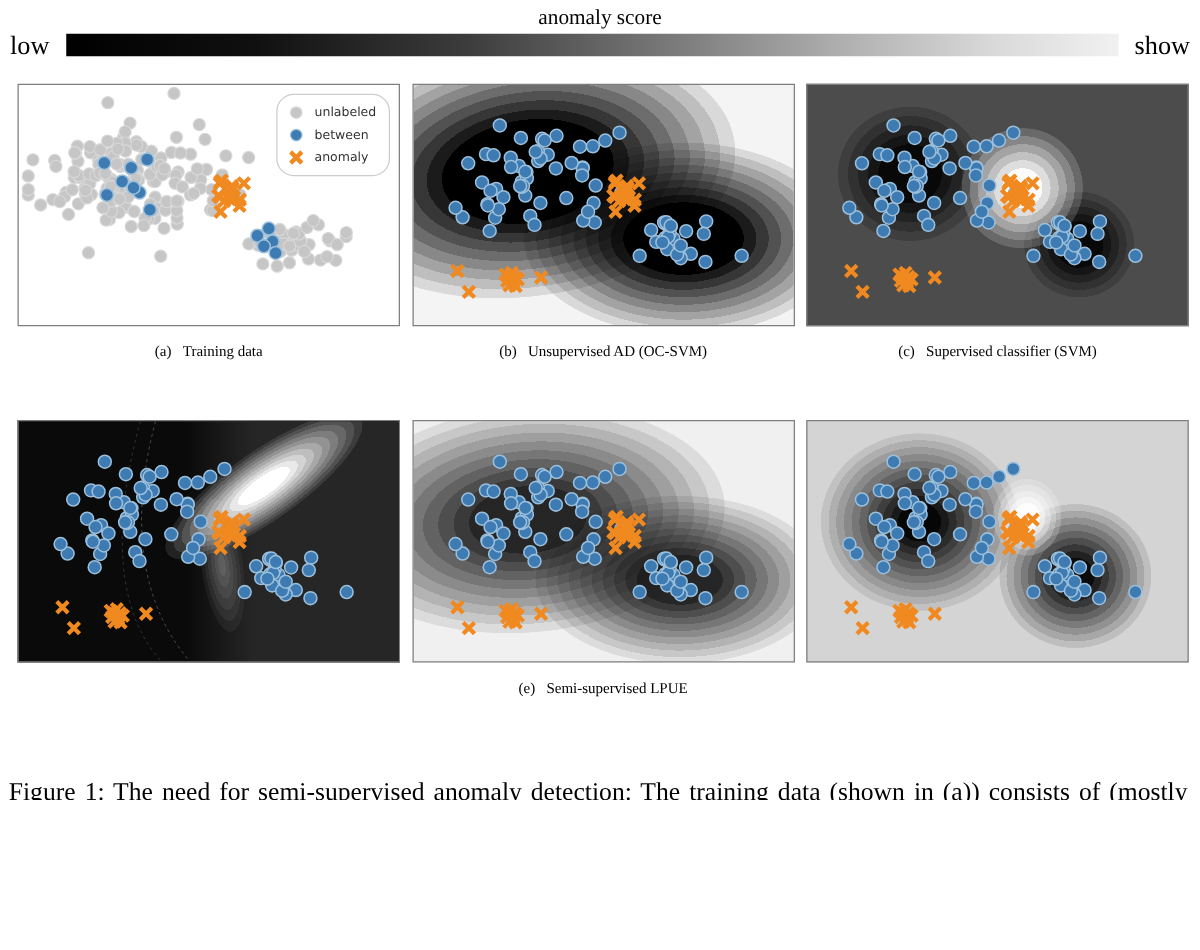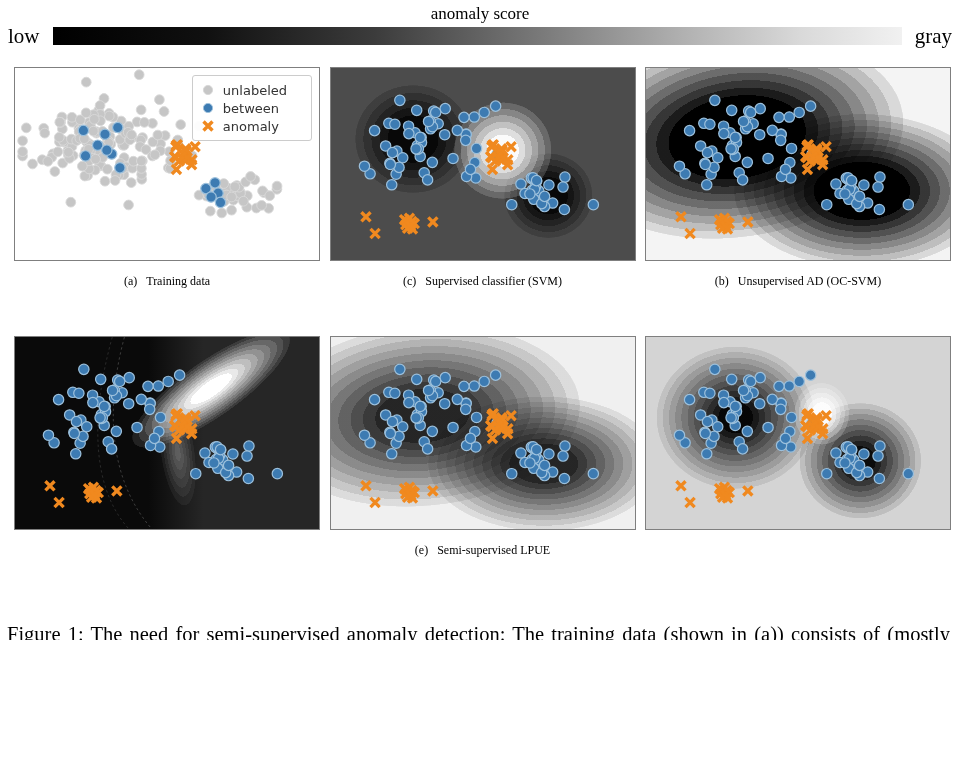--- a/index.html
+++ b/index.html
@@ -16,39 +16,39 @@
   .fig-row{display:flex;justify-content:space-between;padding:0 9px 0 14px;}
   .figure-block{width:306px;}
   .plot{position:relative;width:304px;height:192px;border:1px solid #7f7f7f;overflow:hidden;}
   .plot svg{display:block;width:100%;height:100%;}
   .fig-caption{margin-top:13px;margin-bottom:36px;height:26px;text-align:center;
                font-size:12px;white-space:nowrap;}
   .fig-row.second .fig-caption{margin-bottom:26px;}
   .fig-caption .tag{margin-right:9px;}
   
   .legend{position:absolute;top:7px;right:7px;background:rgba(255,255,255,0.95);
-          border:1px solid #cccccc;border-radius:3px;padding:5px 24px 5px 7px;
-          font-family:"DejaVu Sans","Liberation Sans",sans-serif;font-size:13px;color:#333;}
+          border:1px solid #cccccc;border-radius:14px;padding:5px 10px 5px 7px;
+          font-family:"DejaVu Sans","Liberation Sans",sans-serif;font-size:10px;color:#333;}
   .legend-row{display:flex;align-items:center;height:18px;}
   .legend-row svg{width:16px;height:14px;margin-right:7px;}
   
   .main-caption{margin:26px 10px 0 7px;font-size:20.5px;line-height:26px;
                 text-align:justify;}
 </style>
 </head>
 <body>
 
 <div class="page">
 
   <div class="cbar-wrap">
     <div class="cbar-title">anomaly score</div>
     <div class="cbar-row">
       <span class="cbar-label">low</span>
       <div class="cbar" id="cbar" style="background: linear-gradient(to right, rgb(0, 0, 0) 0%, rgb(16, 16, 16) 18%, rgb(60, 60, 60) 38%, rgb(120, 120, 120) 57%, rgb(176, 176, 176) 74%, rgb(217, 217, 217) 88%, rgb(241, 241, 241) 100%);"></div>
-      <span class="cbar-label">gray</span>
+      <span class="cbar-label">show</span>
     </div>
   </div>
 
   <div class="grid" id="grid">
       <div class="fig-row">
         <div class="figure-block">
           <div class="plot" style="background: rgb(255, 255, 255);">
             <svg viewBox="0 0 1000 630" preserveAspectRatio="none">
               <defs></defs>
               <g>
@@ -306,71 +306,70 @@
                 <svg viewBox="0 0 16 14">
                   <path d="M 3.5 2.5 L 12.5 11.5 M 3.5 11.5 L 12.5 2.5" stroke="#f0891f" stroke-width="3.4" fill="none"></path>
                 </svg>
                 <span>anomaly</span>
               </div>
             </div>
           </div>
           <div class="fig-caption"><span class="tag">(a)</span><span>Training data</span></div>
         </div>
         <div class="figure-block">
-          <div class="plot" style="background: rgb(76, 76, 76);">
+          <div class="plot" style="background: rgb(244, 244, 244);">
             <svg viewBox="0 0 1000 630" preserveAspectRatio="none">
               <defs>
-                <radialGradient id="g-c-0">
-                  <stop offset="0" stop-color="#000000" stop-opacity="0.9"></stop>
-                  <stop offset="0.3" stop-color="#000000" stop-opacity="0.9"></stop>
-                  <stop offset="0.43999999999999995" stop-color="#000000" stop-opacity="0.9"></stop>
-                  <stop offset="0.43999999999999995" stop-color="#000000" stop-opacity="0.7200000000000001"></stop>
-                  <stop offset="0.58" stop-color="#000000" stop-opacity="0.7200000000000001"></stop>
-                  <stop offset="0.58" stop-color="#000000" stop-opacity="0.54"></stop>
-                  <stop offset="0.72" stop-color="#000000" stop-opacity="0.54"></stop>
-                  <stop offset="0.72" stop-color="#000000" stop-opacity="0.36000000000000004"></stop>
-                  <stop offset="0.8599999999999999" stop-color="#000000" stop-opacity="0.36000000000000004"></stop>
-                  <stop offset="0.8599999999999999" stop-color="#000000" stop-opacity="0.17999999999999997"></stop>
-                  <stop offset="1" stop-color="#000000" stop-opacity="0.17999999999999997"></stop>
+                <radialGradient id="g-b-0">
+                  <stop offset="0" stop-color="#000000" stop-opacity="1"></stop>
+                  <stop offset="0.34" stop-color="#000000" stop-opacity="1"></stop>
+                  <stop offset="0.41333333333333333" stop-color="#000000" stop-opacity="1"></stop>
+                  <stop offset="0.41333333333333333" stop-color="#000000" stop-opacity="0.8888888888888888"></stop>
+                  <stop offset="0.4866666666666667" stop-color="#000000" stop-opacity="0.8888888888888888"></stop>
+                  <stop offset="0.4866666666666667" stop-color="#000000" stop-opacity="0.7777777777777778"></stop>
+                  <stop offset="0.56" stop-color="#000000" stop-opacity="0.7777777777777778"></stop>
+                  <stop offset="0.56" stop-color="#000000" stop-opacity="0.6666666666666667"></stop>
+                  <stop offset="0.6333333333333333" stop-color="#000000" stop-opacity="0.6666666666666667"></stop>
+                  <stop offset="0.6333333333333333" stop-color="#000000" stop-opacity="0.5555555555555556"></stop>
+                  <stop offset="0.7066666666666667" stop-color="#000000" stop-opacity="0.5555555555555556"></stop>
+                  <stop offset="0.7066666666666667" stop-color="#000000" stop-opacity="0.4444444444444444"></stop>
+                  <stop offset="0.78" stop-color="#000000" stop-opacity="0.4444444444444444"></stop>
+                  <stop offset="0.78" stop-color="#000000" stop-opacity="0.33333333333333337"></stop>
+                  <stop offset="0.8533333333333333" stop-color="#000000" stop-opacity="0.33333333333333337"></stop>
+                  <stop offset="0.8533333333333333" stop-color="#000000" stop-opacity="0.2222222222222222"></stop>
+                  <stop offset="0.9266666666666665" stop-color="#000000" stop-opacity="0.2222222222222222"></stop>
+                  <stop offset="0.9266666666666665" stop-color="#000000" stop-opacity="0.11111111111111116"></stop>
+                  <stop offset="1" stop-color="#000000" stop-opacity="0.11111111111111116"></stop>
                   <stop offset="1" stop-color="#000000" stop-opacity="0"></stop>
                 </radialGradient>
-                <radialGradient id="g-c-1">
-                  <stop offset="0" stop-color="#000000" stop-opacity="0.9"></stop>
-                  <stop offset="0.3" stop-color="#000000" stop-opacity="0.9"></stop>
-                  <stop offset="0.43999999999999995" stop-color="#000000" stop-opacity="0.9"></stop>
-                  <stop offset="0.43999999999999995" stop-color="#000000" stop-opacity="0.7200000000000001"></stop>
-                  <stop offset="0.58" stop-color="#000000" stop-opacity="0.7200000000000001"></stop>
-                  <stop offset="0.58" stop-color="#000000" stop-opacity="0.54"></stop>
-                  <stop offset="0.72" stop-color="#000000" stop-opacity="0.54"></stop>
-                  <stop offset="0.72" stop-color="#000000" stop-opacity="0.36000000000000004"></stop>
-                  <stop offset="0.8599999999999999" stop-color="#000000" stop-opacity="0.36000000000000004"></stop>
-                  <stop offset="0.8599999999999999" stop-color="#000000" stop-opacity="0.17999999999999997"></stop>
-                  <stop offset="1" stop-color="#000000" stop-opacity="0.17999999999999997"></stop>
+                <radialGradient id="g-b-1">
+                  <stop offset="0" stop-color="#000000" stop-opacity="1"></stop>
+                  <stop offset="0.3" stop-color="#000000" stop-opacity="1"></stop>
+                  <stop offset="0.37777777777777777" stop-color="#000000" stop-opacity="1"></stop>
+                  <stop offset="0.37777777777777777" stop-color="#000000" stop-opacity="0.8888888888888888"></stop>
+                  <stop offset="0.45555555555555555" stop-color="#000000" stop-opacity="0.8888888888888888"></stop>
+                  <stop offset="0.45555555555555555" stop-color="#000000" stop-opacity="0.7777777777777778"></stop>
+                  <stop offset="0.5333333333333332" stop-color="#000000" stop-opacity="0.7777777777777778"></stop>
+                  <stop offset="0.5333333333333332" stop-color="#000000" stop-opacity="0.6666666666666667"></stop>
+                  <stop offset="0.6111111111111112" stop-color="#000000" stop-opacity="0.6666666666666667"></stop>
+                  <stop offset="0.6111111111111112" stop-color="#000000" stop-opacity="0.5555555555555556"></stop>
+                  <stop offset="0.6888888888888889" stop-color="#000000" stop-opacity="0.5555555555555556"></stop>
+                  <stop offset="0.6888888888888889" stop-color="#000000" stop-opacity="0.4444444444444444"></stop>
+                  <stop offset="0.7666666666666666" stop-color="#000000" stop-opacity="0.4444444444444444"></stop>
+                  <stop offset="0.7666666666666666" stop-color="#000000" stop-opacity="0.33333333333333337"></stop>
+                  <stop offset="0.8444444444444443" stop-color="#000000" stop-opacity="0.33333333333333337"></stop>
+                  <stop offset="0.8444444444444443" stop-color="#000000" stop-opacity="0.2222222222222222"></stop>
+                  <stop offset="0.9222222222222223" stop-color="#000000" stop-opacity="0.2222222222222222"></stop>
+                  <stop offset="0.9222222222222223" stop-color="#000000" stop-opacity="0.11111111111111116"></stop>
+                  <stop offset="1" stop-color="#000000" stop-opacity="0.11111111111111116"></stop>
                   <stop offset="1" stop-color="#000000" stop-opacity="0"></stop>
                 </radialGradient>
-                <radialGradient id="g-c-2">
-                  <stop offset="0" stop-color="#ffffff" stop-opacity="0.98"></stop>
-                  <stop offset="0.2" stop-color="#ffffff" stop-opacity="0.98"></stop>
-                  <stop offset="0.33333333333333337" stop-color="#ffffff" stop-opacity="0.98"></stop>
-                  <stop offset="0.33333333333333337" stop-color="#ffffff" stop-opacity="0.8166666666666667"></stop>
-                  <stop offset="0.4666666666666667" stop-color="#ffffff" stop-opacity="0.8166666666666667"></stop>
-                  <stop offset="0.4666666666666667" stop-color="#ffffff" stop-opacity="0.6533333333333334"></stop>
-                  <stop offset="0.6000000000000001" stop-color="#ffffff" stop-opacity="0.6533333333333334"></stop>
-                  <stop offset="0.6000000000000001" stop-color="#ffffff" stop-opacity="0.49"></stop>
-                  <stop offset="0.7333333333333334" stop-color="#ffffff" stop-opacity="0.49"></stop>
-                  <stop offset="0.7333333333333334" stop-color="#ffffff" stop-opacity="0.3266666666666667"></stop>
-                  <stop offset="0.8666666666666667" stop-color="#ffffff" stop-opacity="0.3266666666666667"></stop>
-                  <stop offset="0.8666666666666667" stop-color="#ffffff" stop-opacity="0.1633333333333333"></stop>
-                  <stop offset="1.0000000000000002" stop-color="#ffffff" stop-opacity="0.1633333333333333"></stop>
-                  <stop offset="1.0000000000000002" stop-color="#ffffff" stop-opacity="0"></stop>
-                </radialGradient>
               </defs>
-              <ellipse cx="270" cy="233.1" rx="190" ry="176.4" fill="url(#g-c-0)" transform="rotate(0 270 233.1)"></ellipse>
-              <ellipse cx="715" cy="418.95000000000005" rx="145" ry="138.6" fill="url(#g-c-1)" transform="rotate(0 715 418.95000000000005)"></ellipse>
-              <ellipse cx="565" cy="270.9" rx="160" ry="157.5" fill="url(#g-c-2)" transform="rotate(-20 565 270.9)"></ellipse>
+              <ellipse cx="300" cy="226.79999999999998" rx="550" ry="327.6" fill="url(#g-b-0)" transform="rotate(-8 300 226.79999999999998)"></ellipse>
+              <ellipse cx="710" cy="403.2" rx="420" ry="252" fill="url(#g-b-1)" transform="rotate(0 710 403.2)"></ellipse>
               <g>
                 <circle cx="471.280218994387" cy="160.89018850149108" r="17" fill="#3d7bb2" stroke="#9cc0dc" stroke-width="4"></circle>
                 <circle cx="216.70537515752758" cy="272.66529565312527" r="17" fill="#3d7bb2" stroke="#9cc0dc" stroke-width="4"></circle>
                 <circle cx="352.528027631132" cy="182.89132385276136" r="17" fill="#3d7bb2" stroke="#9cc0dc" stroke-width="4"></circle>
                 <circle cx="476.3413753332718" cy="360.9388742995127" r="17" fill="#3d7bb2" stroke="#9cc0dc" stroke-width="4"></circle>
                 <circle cx="296.6073024821249" cy="228.3664078321044" r="17" fill="#3d7bb2" stroke="#9cc0dc" stroke-width="4"></circle>
                 <circle cx="444.1287141692682" cy="216.50590513893917" r="17" fill="#3d7bb2" stroke="#9cc0dc" stroke-width="4"></circle>
                 <circle cx="226.462618448157" cy="106.16294352664208" r="17" fill="#3d7bb2" stroke="#9cc0dc" stroke-width="4"></circle>
                 <circle cx="374.032716129965" cy="218.9070285920046" r="17" fill="#3d7bb2" stroke="#9cc0dc" stroke-width="4"></circle>
                 <circle cx="293.4651354268039" cy="290.2275866460374" r="17" fill="#3d7bb2" stroke="#9cc0dc" stroke-width="4"></circle>
@@ -474,73 +473,74 @@
                 <path d="M 235 489 L 265 519 M 235 519 L 265 489" stroke="#f0891f" stroke-width="11" fill="none"></path>
                 <path d="M 251 489 L 281 519 M 251 519 L 281 489" stroke="#f0891f" stroke-width="11" fill="none"></path>
                 <path d="M 231 499.0799999999999 L 261 529.0799999999999 M 231 529.0799999999999 L 261 499.0799999999999" stroke="#f0891f" stroke-width="11" fill="none"></path>
                 <path d="M 247 502.86 L 277 532.86 M 247 532.86 L 277 502.86" stroke="#f0891f" stroke-width="11" fill="none"></path>
                 <path d="M 259 495.3 L 289 525.3 M 259 525.3 L 289 495.3" stroke="#f0891f" stroke-width="11" fill="none"></path>
                 <path d="M 237 511.04999999999995 L 267 541.05 M 237 541.05 L 267 511.04999999999995" stroke="#f0891f" stroke-width="11" fill="none"></path>
                 <path d="M 253 512.9399999999999 L 283 542.9399999999999 M 253 542.9399999999999 L 283 512.9399999999999" stroke="#f0891f" stroke-width="11" fill="none"></path>
               </g>
             </svg>
           </div>
-          <div class="fig-caption"><span class="tag">(c)</span><span>Supervised classifier (SVM)</span></div>
+          <div class="fig-caption"><span class="tag">(b)</span><span>Unsupervised AD (OC-SVM)</span></div>
         </div>
         <div class="figure-block">
-          <div class="plot" style="background: rgb(244, 244, 244);">
+          <div class="plot" style="background: rgb(76, 76, 76);">
             <svg viewBox="0 0 1000 630" preserveAspectRatio="none">
               <defs>
-                <radialGradient id="g-b-0">
-                  <stop offset="0" stop-color="#000000" stop-opacity="1"></stop>
-                  <stop offset="0.34" stop-color="#000000" stop-opacity="1"></stop>
-                  <stop offset="0.41333333333333333" stop-color="#000000" stop-opacity="1"></stop>
-                  <stop offset="0.41333333333333333" stop-color="#000000" stop-opacity="0.8888888888888888"></stop>
-                  <stop offset="0.4866666666666667" stop-color="#000000" stop-opacity="0.8888888888888888"></stop>
-                  <stop offset="0.4866666666666667" stop-color="#000000" stop-opacity="0.7777777777777778"></stop>
-                  <stop offset="0.56" stop-color="#000000" stop-opacity="0.7777777777777778"></stop>
-                  <stop offset="0.56" stop-color="#000000" stop-opacity="0.6666666666666667"></stop>
-                  <stop offset="0.6333333333333333" stop-color="#000000" stop-opacity="0.6666666666666667"></stop>
-                  <stop offset="0.6333333333333333" stop-color="#000000" stop-opacity="0.5555555555555556"></stop>
-                  <stop offset="0.7066666666666667" stop-color="#000000" stop-opacity="0.5555555555555556"></stop>
-                  <stop offset="0.7066666666666667" stop-color="#000000" stop-opacity="0.4444444444444444"></stop>
-                  <stop offset="0.78" stop-color="#000000" stop-opacity="0.4444444444444444"></stop>
-                  <stop offset="0.78" stop-color="#000000" stop-opacity="0.33333333333333337"></stop>
-                  <stop offset="0.8533333333333333" stop-color="#000000" stop-opacity="0.33333333333333337"></stop>
-                  <stop offset="0.8533333333333333" stop-color="#000000" stop-opacity="0.2222222222222222"></stop>
-                  <stop offset="0.9266666666666665" stop-color="#000000" stop-opacity="0.2222222222222222"></stop>
-                  <stop offset="0.9266666666666665" stop-color="#000000" stop-opacity="0.11111111111111116"></stop>
-                  <stop offset="1" stop-color="#000000" stop-opacity="0.11111111111111116"></stop>
+                <radialGradient id="g-c-0">
+                  <stop offset="0" stop-color="#000000" stop-opacity="0.9"></stop>
+                  <stop offset="0.3" stop-color="#000000" stop-opacity="0.9"></stop>
+                  <stop offset="0.43999999999999995" stop-color="#000000" stop-opacity="0.9"></stop>
+                  <stop offset="0.43999999999999995" stop-color="#000000" stop-opacity="0.7200000000000001"></stop>
+                  <stop offset="0.58" stop-color="#000000" stop-opacity="0.7200000000000001"></stop>
+                  <stop offset="0.58" stop-color="#000000" stop-opacity="0.54"></stop>
+                  <stop offset="0.72" stop-color="#000000" stop-opacity="0.54"></stop>
+                  <stop offset="0.72" stop-color="#000000" stop-opacity="0.36000000000000004"></stop>
+                  <stop offset="0.8599999999999999" stop-color="#000000" stop-opacity="0.36000000000000004"></stop>
+                  <stop offset="0.8599999999999999" stop-color="#000000" stop-opacity="0.17999999999999997"></stop>
+                  <stop offset="1" stop-color="#000000" stop-opacity="0.17999999999999997"></stop>
                   <stop offset="1" stop-color="#000000" stop-opacity="0"></stop>
                 </radialGradient>
-                <radialGradient id="g-b-1">
-                  <stop offset="0" stop-color="#000000" stop-opacity="1"></stop>
-                  <stop offset="0.3" stop-color="#000000" stop-opacity="1"></stop>
-                  <stop offset="0.37777777777777777" stop-color="#000000" stop-opacity="1"></stop>
-                  <stop offset="0.37777777777777777" stop-color="#000000" stop-opacity="0.8888888888888888"></stop>
-                  <stop offset="0.45555555555555555" stop-color="#000000" stop-opacity="0.8888888888888888"></stop>
-                  <stop offset="0.45555555555555555" stop-color="#000000" stop-opacity="0.7777777777777778"></stop>
-                  <stop offset="0.5333333333333332" stop-color="#000000" stop-opacity="0.7777777777777778"></stop>
-                  <stop offset="0.5333333333333332" stop-color="#000000" stop-opacity="0.6666666666666667"></stop>
-                  <stop offset="0.6111111111111112" stop-color="#000000" stop-opacity="0.6666666666666667"></stop>
-                  <stop offset="0.6111111111111112" stop-color="#000000" stop-opacity="0.5555555555555556"></stop>
-                  <stop offset="0.6888888888888889" stop-color="#000000" stop-opacity="0.5555555555555556"></stop>
-                  <stop offset="0.6888888888888889" stop-color="#000000" stop-opacity="0.4444444444444444"></stop>
-                  <stop offset="0.7666666666666666" stop-color="#000000" stop-opacity="0.4444444444444444"></stop>
-                  <stop offset="0.7666666666666666" stop-color="#000000" stop-opacity="0.33333333333333337"></stop>
-                  <stop offset="0.8444444444444443" stop-color="#000000" stop-opacity="0.33333333333333337"></stop>
-                  <stop offset="0.8444444444444443" stop-color="#000000" stop-opacity="0.2222222222222222"></stop>
-                  <stop offset="0.9222222222222223" stop-color="#000000" stop-opacity="0.2222222222222222"></stop>
-                  <stop offset="0.9222222222222223" stop-color="#000000" stop-opacity="0.11111111111111116"></stop>
-                  <stop offset="1" stop-color="#000000" stop-opacity="0.11111111111111116"></stop>
+                <radialGradient id="g-c-1">
+                  <stop offset="0" stop-color="#000000" stop-opacity="0.9"></stop>
+                  <stop offset="0.3" stop-color="#000000" stop-opacity="0.9"></stop>
+                  <stop offset="0.43999999999999995" stop-color="#000000" stop-opacity="0.9"></stop>
+                  <stop offset="0.43999999999999995" stop-color="#000000" stop-opacity="0.7200000000000001"></stop>
+                  <stop offset="0.58" stop-color="#000000" stop-opacity="0.7200000000000001"></stop>
+                  <stop offset="0.58" stop-color="#000000" stop-opacity="0.54"></stop>
+                  <stop offset="0.72" stop-color="#000000" stop-opacity="0.54"></stop>
+                  <stop offset="0.72" stop-color="#000000" stop-opacity="0.36000000000000004"></stop>
+                  <stop offset="0.8599999999999999" stop-color="#000000" stop-opacity="0.36000000000000004"></stop>
+                  <stop offset="0.8599999999999999" stop-color="#000000" stop-opacity="0.17999999999999997"></stop>
+                  <stop offset="1" stop-color="#000000" stop-opacity="0.17999999999999997"></stop>
                   <stop offset="1" stop-color="#000000" stop-opacity="0"></stop>
                 </radialGradient>
+                <radialGradient id="g-c-2">
+                  <stop offset="0" stop-color="#ffffff" stop-opacity="0.98"></stop>
+                  <stop offset="0.2" stop-color="#ffffff" stop-opacity="0.98"></stop>
+                  <stop offset="0.33333333333333337" stop-color="#ffffff" stop-opacity="0.98"></stop>
+                  <stop offset="0.33333333333333337" stop-color="#ffffff" stop-opacity="0.8166666666666667"></stop>
+                  <stop offset="0.4666666666666667" stop-color="#ffffff" stop-opacity="0.8166666666666667"></stop>
+                  <stop offset="0.4666666666666667" stop-color="#ffffff" stop-opacity="0.6533333333333334"></stop>
+                  <stop offset="0.6000000000000001" stop-color="#ffffff" stop-opacity="0.6533333333333334"></stop>
+                  <stop offset="0.6000000000000001" stop-color="#ffffff" stop-opacity="0.49"></stop>
+                  <stop offset="0.7333333333333334" stop-color="#ffffff" stop-opacity="0.49"></stop>
+                  <stop offset="0.7333333333333334" stop-color="#ffffff" stop-opacity="0.3266666666666667"></stop>
+                  <stop offset="0.8666666666666667" stop-color="#ffffff" stop-opacity="0.3266666666666667"></stop>
+                  <stop offset="0.8666666666666667" stop-color="#ffffff" stop-opacity="0.1633333333333333"></stop>
+                  <stop offset="1.0000000000000002" stop-color="#ffffff" stop-opacity="0.1633333333333333"></stop>
+                  <stop offset="1.0000000000000002" stop-color="#ffffff" stop-opacity="0"></stop>
+                </radialGradient>
               </defs>
-              <ellipse cx="300" cy="226.79999999999998" rx="550" ry="327.6" fill="url(#g-b-0)" transform="rotate(-8 300 226.79999999999998)"></ellipse>
-              <ellipse cx="710" cy="403.2" rx="420" ry="252" fill="url(#g-b-1)" transform="rotate(0 710 403.2)"></ellipse>
+              <ellipse cx="270" cy="233.1" rx="190" ry="176.4" fill="url(#g-c-0)" transform="rotate(0 270 233.1)"></ellipse>
+              <ellipse cx="715" cy="418.95000000000005" rx="145" ry="138.6" fill="url(#g-c-1)" transform="rotate(0 715 418.95000000000005)"></ellipse>
+              <ellipse cx="565" cy="270.9" rx="160" ry="157.5" fill="url(#g-c-2)" transform="rotate(-20 565 270.9)"></ellipse>
               <g>
                 <circle cx="471.280218994387" cy="160.89018850149108" r="17" fill="#3d7bb2" stroke="#9cc0dc" stroke-width="4"></circle>
                 <circle cx="216.70537515752758" cy="272.66529565312527" r="17" fill="#3d7bb2" stroke="#9cc0dc" stroke-width="4"></circle>
                 <circle cx="352.528027631132" cy="182.89132385276136" r="17" fill="#3d7bb2" stroke="#9cc0dc" stroke-width="4"></circle>
                 <circle cx="476.3413753332718" cy="360.9388742995127" r="17" fill="#3d7bb2" stroke="#9cc0dc" stroke-width="4"></circle>
                 <circle cx="296.6073024821249" cy="228.3664078321044" r="17" fill="#3d7bb2" stroke="#9cc0dc" stroke-width="4"></circle>
                 <circle cx="444.1287141692682" cy="216.50590513893917" r="17" fill="#3d7bb2" stroke="#9cc0dc" stroke-width="4"></circle>
                 <circle cx="226.462618448157" cy="106.16294352664208" r="17" fill="#3d7bb2" stroke="#9cc0dc" stroke-width="4"></circle>
                 <circle cx="374.032716129965" cy="218.9070285920046" r="17" fill="#3d7bb2" stroke="#9cc0dc" stroke-width="4"></circle>
                 <circle cx="293.4651354268039" cy="290.2275866460374" r="17" fill="#3d7bb2" stroke="#9cc0dc" stroke-width="4"></circle>
@@ -644,21 +644,21 @@
                 <path d="M 235 489 L 265 519 M 235 519 L 265 489" stroke="#f0891f" stroke-width="11" fill="none"></path>
                 <path d="M 251 489 L 281 519 M 251 519 L 281 489" stroke="#f0891f" stroke-width="11" fill="none"></path>
                 <path d="M 231 499.0799999999999 L 261 529.0799999999999 M 231 529.0799999999999 L 261 499.0799999999999" stroke="#f0891f" stroke-width="11" fill="none"></path>
                 <path d="M 247 502.86 L 277 532.86 M 247 532.86 L 277 502.86" stroke="#f0891f" stroke-width="11" fill="none"></path>
                 <path d="M 259 495.3 L 289 525.3 M 259 525.3 L 289 495.3" stroke="#f0891f" stroke-width="11" fill="none"></path>
                 <path d="M 237 511.04999999999995 L 267 541.05 M 237 541.05 L 267 511.04999999999995" stroke="#f0891f" stroke-width="11" fill="none"></path>
                 <path d="M 253 512.9399999999999 L 283 542.9399999999999 M 253 542.9399999999999 L 283 512.9399999999999" stroke="#f0891f" stroke-width="11" fill="none"></path>
               </g>
             </svg>
           </div>
-          <div class="fig-caption"><span class="tag">(b)</span><span>Unsupervised AD (OC-SVM)</span></div>
+          <div class="fig-caption"><span class="tag">(c)</span><span>Supervised classifier (SVM)</span></div>
         </div>
       </div>
       <div class="fig-row second">
         <div class="figure-block">
           <div class="plot" style="background: rgb(10, 10, 10);">
             <svg viewBox="0 0 1000 630" preserveAspectRatio="none">
               <defs>
                 <linearGradient id="w-d-0" x1="0" y1="0" x2="1" y2="0">
                   <stop offset="0.44" stop-color="#262626" stop-opacity="0"></stop>
                   <stop offset="0.62" stop-color="#262626" stop-opacity="1"></stop>

